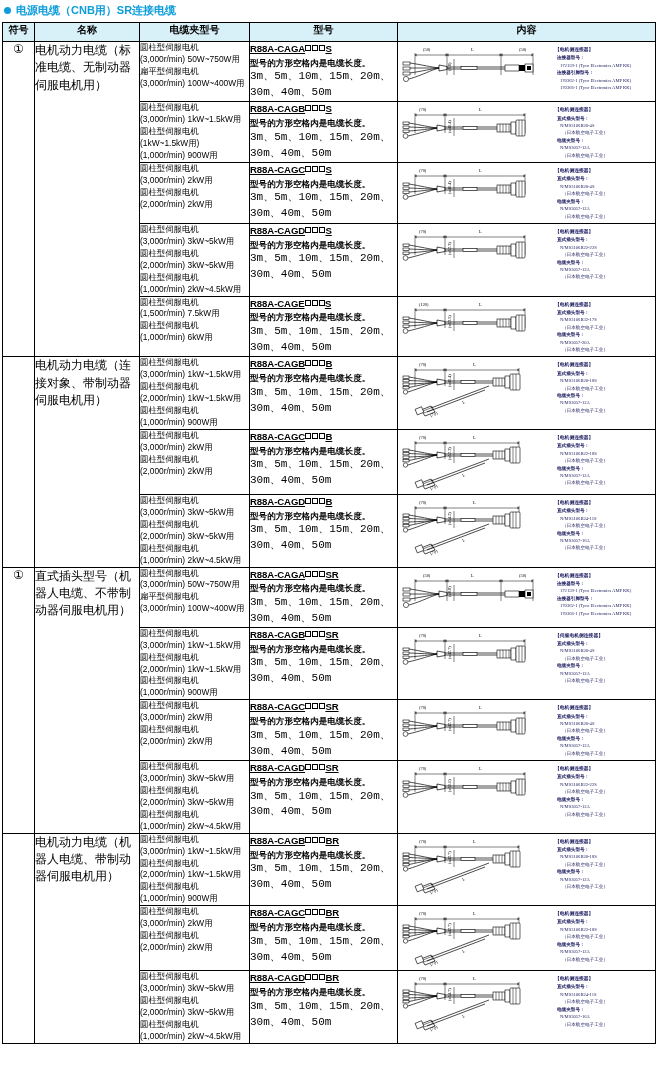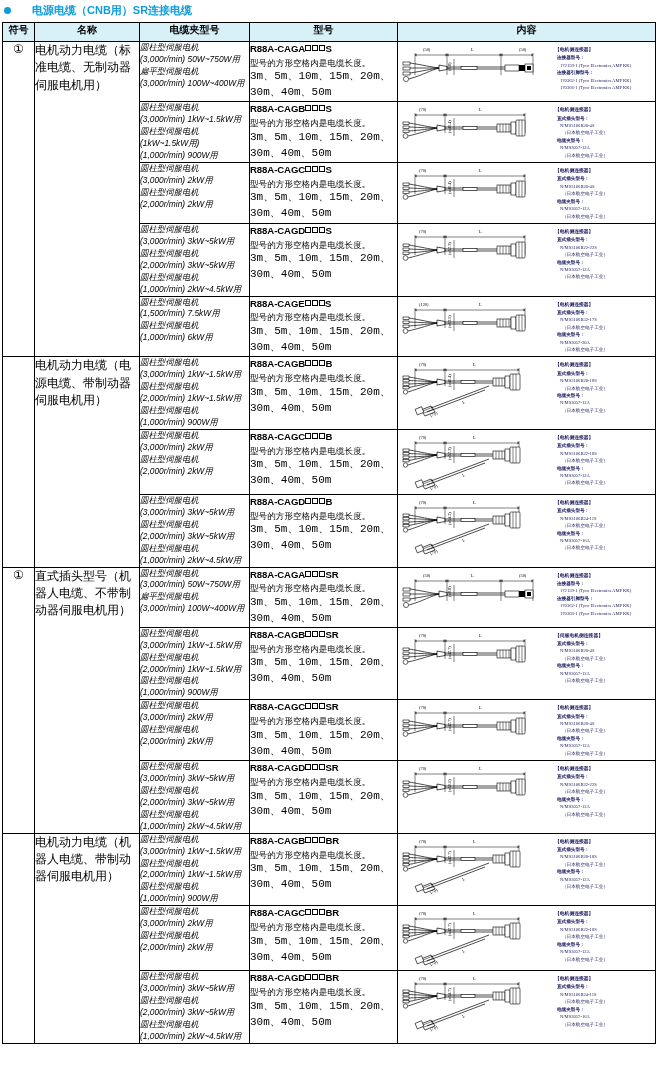--- a/index.html
+++ b/index.html
@@ -11,21 +11,21 @@
     width: 659px;
     font-family: "Liberation Sans", "DejaVu Sans", sans-serif;
     color: #000;
     -webkit-font-smoothing: none;
   }
 
   
   .page-heading {
     display: flex;
     align-items: center;
-    gap: 20px;
+    gap: 4px;
     padding: 3px 0 4px 4px;
     font-size: 11px;
     font-weight: bold;
     color: #0d9ddb;
     letter-spacing: 0px;
   }
   .bullet-dot {
     width: 7px; height: 7px;
     border-radius: 50%;
     background: #0d9ddb;
@@ -71,48 +71,49 @@
     line-height: 1.45;
     vertical-align: middle;
     padding: 3px 4px;
     letter-spacing: 0px;
   }
   td.conn {
     font-size: 8.3px;
     line-height: 1.42;
     padding: 4px 3px 4px 4px;
     font-family: "Liberation Serif", "DejaVu Serif", serif;
-    font-style: italic;
   }
   td.conn .cn { font-family: "Liberation Sans", sans-serif; font-size: 8.4px; }
   td.model {
     font-size: 8.6px;
     line-height: 1.45;
     padding: 4px 3px 4px 5px;
     font-family: "Liberation Serif", "DejaVu Serif", serif;
   }
   td.model .mcode {
     font-family: "Liberation Sans", sans-serif;
     font-weight: bold;
     font-size: 9.6px;
     letter-spacing: -0.1px;
     display: block;
     margin-bottom: 1px;
+    text-decoration: underline;
   }
   td.model .sq {
     display: inline-block;
     width: 6px; height: 6px;
     border: 1px solid #000;
     margin: 0 0.4px;
     vertical-align: 1px;
   }
   td.model .desc {
     font-family: "Liberation Sans", sans-serif;
     font-size: 8.6px;
     display: block;
+    font-weight: bold;
   }
   td.model .lens {
     font-family: Liberation Mono, monospace;
     font-size: 11px;
     display: block;
   }
 
   
   td.content { padding: 0; }
   .content-inner {
@@ -422,21 +423,21 @@
               <span class="nsub">（日本航空电子工业）</span>
               <span class="nlabel">电缆夹型号：</span>
               <span class="nval">N/MS3057-20A</span>
               <span class="nsub">（日本航空电子工业）</span>
             </div>
           </div>
         </td>
       </tr>
       <tr>
         <td class="sym" rowspan="3"></td>
-        <td class="name" rowspan="3">电机动力电缆（电源电缆、带制动器伺服电机用）</td>
+        <td class="name" rowspan="3">电机动力电缆（连接对象、带制动器伺服电机用）</td>
         <td class="conn"><span class="cn">圆柱型伺服电机</span><br><span class="cn">(3,000r/min) 1kW~1.5kW用</span><br><span class="cn">圆柱型伺服电机</span><br><span class="cn">(2,000r/min) 1kW~1.5kW用</span><br><span class="cn">圆柱型伺服电机</span><br><span class="cn">(1,000r/min) 900W用</span></td>
         <td class="model">
           <span class="mcode">R88A-CAGB<span class="sq"></span><span class="sq"></span><span class="sq"></span>B</span>
           <span class="desc">型号的方形空格内是电缆长度。</span>
           <span class="lens">3m、5m、10m、15m、20m、</span>
           <span class="lens">30m、40m、50m</span>
         </td>
         <td class="content">
           <div class="content-inner">
             <div class="diagram">

